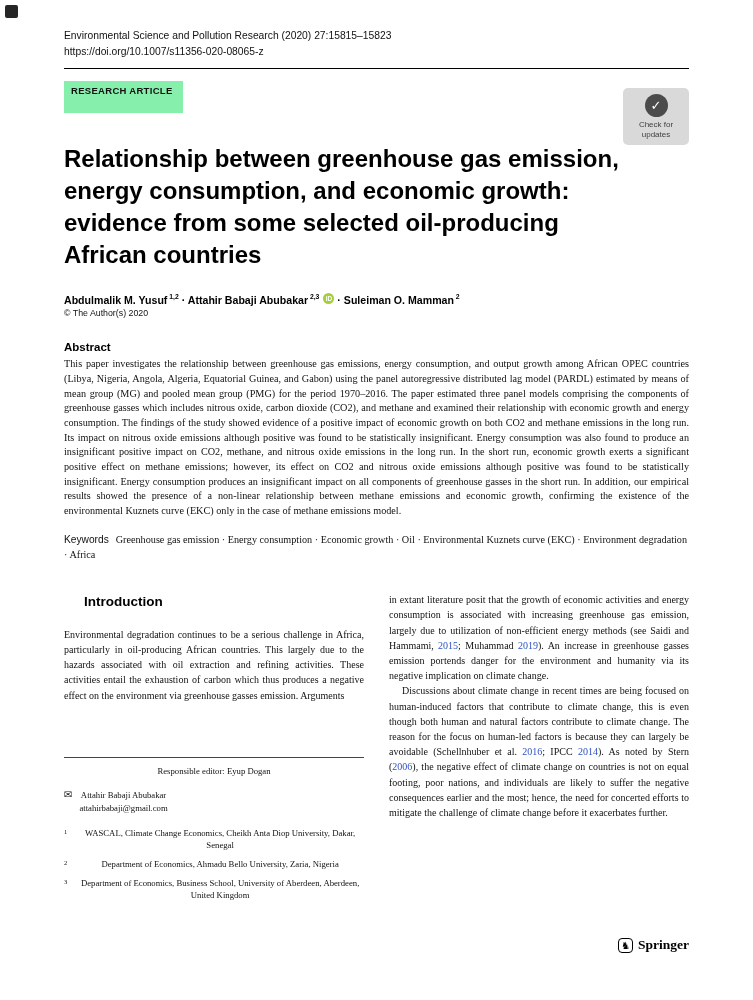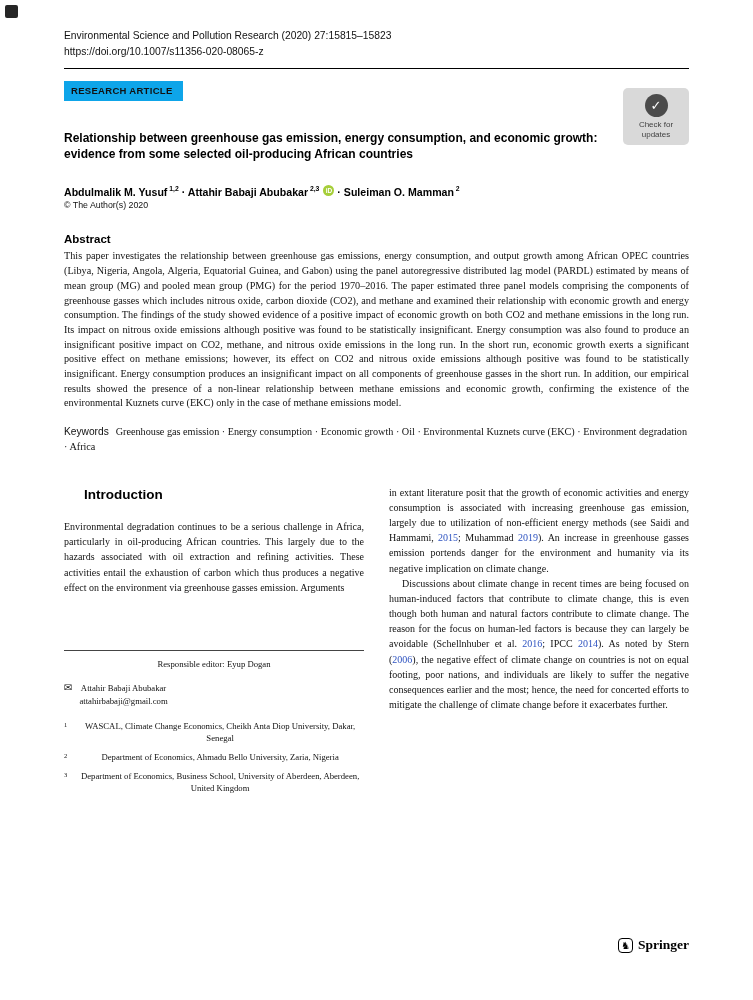--- a/index.html
+++ b/index.html
@@ -19,44 +19,44 @@
   }
   .content { padding: 30px 64px 0 64px; }
 
   
   .journal-line { font-family: "Liberation Sans", sans-serif; font-size: 10.3px; color: #111; }
   .doi-line { font-family: "Liberation Sans", sans-serif; font-size: 10.3px; color: #111; text-decoration: none; display: inline-block; margin-top: 3px; }
   .header-rule { border: 0; border-top: 1.4px solid #000; margin-top: 9px; }
 
   .badge-row { margin-top: 11px; }
   .article-type-badge {
-    display: inline-block; background: #0ea5e9; color: #111;
+    display: inline-block; background: #86efac; color: #111;
     font-family: "Liberation Sans", sans-serif; font-weight: bold;
-    font-size: 9.5px; letter-spacing: 0.3px; padding: 4px 10px 5px 7px;
+    font-size: 9.5px; letter-spacing: 0.3px; padding: 4px 10px 17px 7px;
   }
 
   
   .crossmark {
     position: absolute; top: 88px; right: 64px;
     width: 66px; height: 57px; background: #d9d9d9; border-radius: 5px;
     display: flex; flex-direction: column; align-items: center; justify-content: center;
     gap: 3px; cursor: pointer;
   }
   .cm-circle {
     width: 23px; height: 23px; border-radius: 50%; background: #4b4b4b;
     color: #fff; display: flex; align-items: center; justify-content: center;
     font-size: 13px; font-family: "DejaVu Sans", sans-serif;
   }
   .cm-text { font-family: "Liberation Sans", sans-serif; font-size: 8px; color: #3f3f3f; text-align: center; line-height: 1.2; }
 
   
   .article-title {
     margin-top: 30px; max-width: 555px;
     font-family: "Liberation Sans", sans-serif; font-weight: bold;
-    font-size: 12px; line-height: 1.33; color: #000;
+    font-size: 24px; line-height: 1.33; color: #000;
   }
   .author-list { margin-top: 22px; font-family: "Liberation Sans", sans-serif; font-weight: bold; font-size: 10.6px; color: #000; }
   .author-list sup { font-size: 6.8px; font-weight: bold; }
   .author-sep { font-weight: bold; }
   .orcid {
     display: inline-block; width: 11px; height: 11px; border-radius: 50%;
     background: #a6ce39; color: #fff; font-size: 6.5px; text-align: center;
     line-height: 11px; margin-left: 4px; font-family: "Liberation Sans", sans-serif;
     font-weight: bold; vertical-align: 2px; cursor: pointer;
   }

